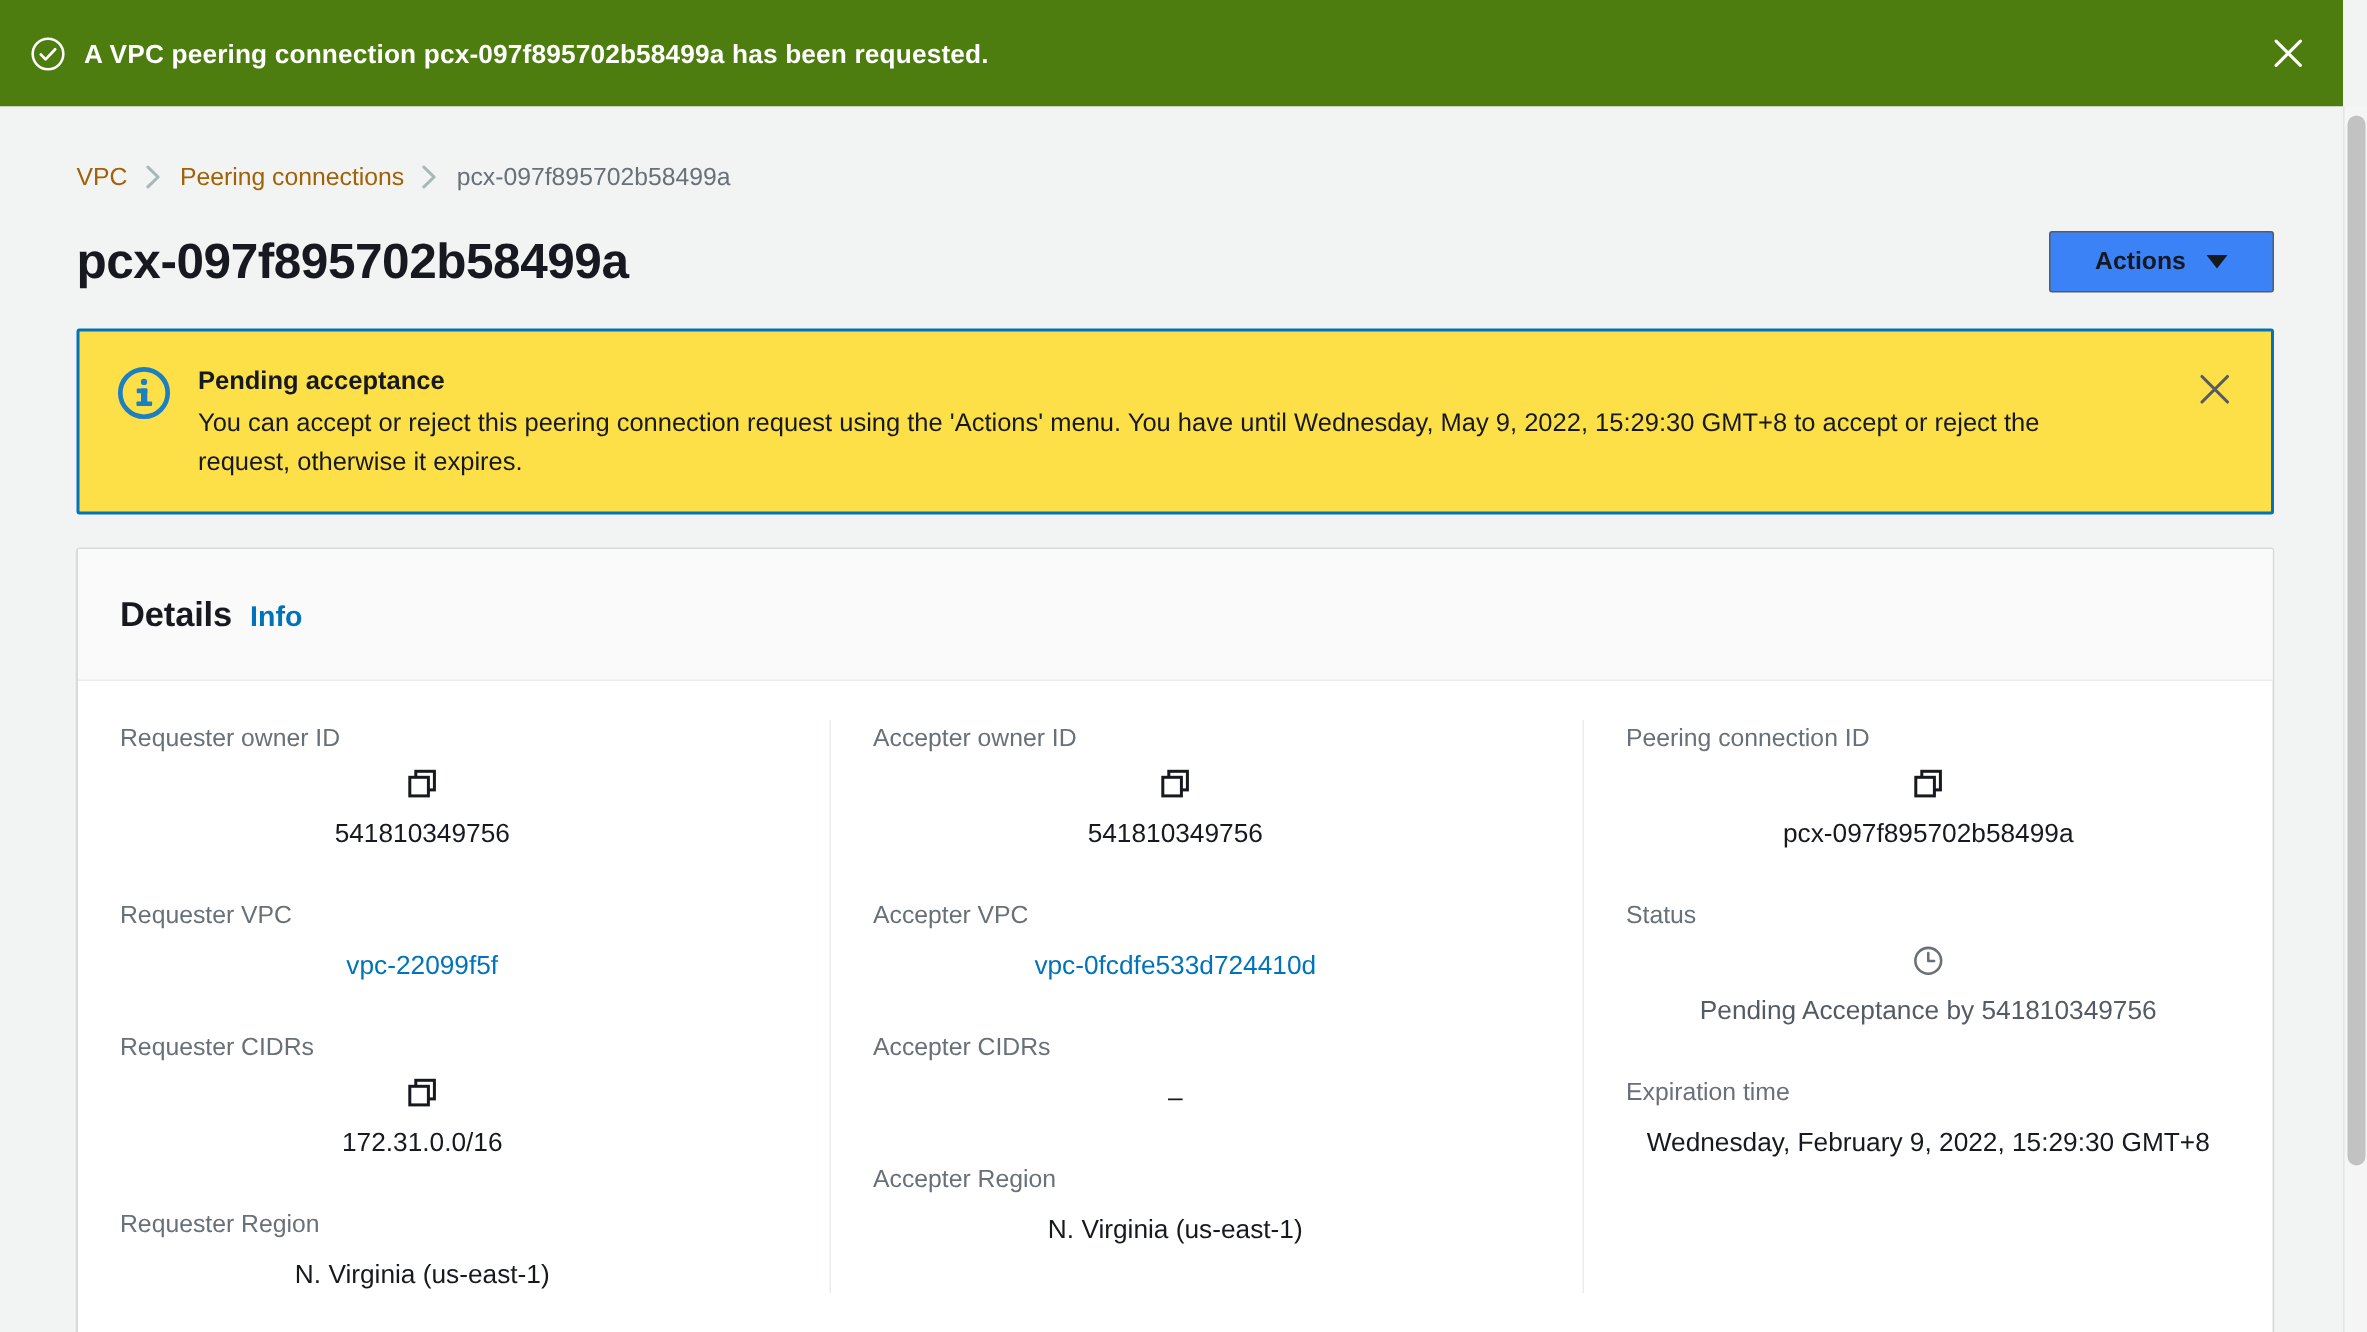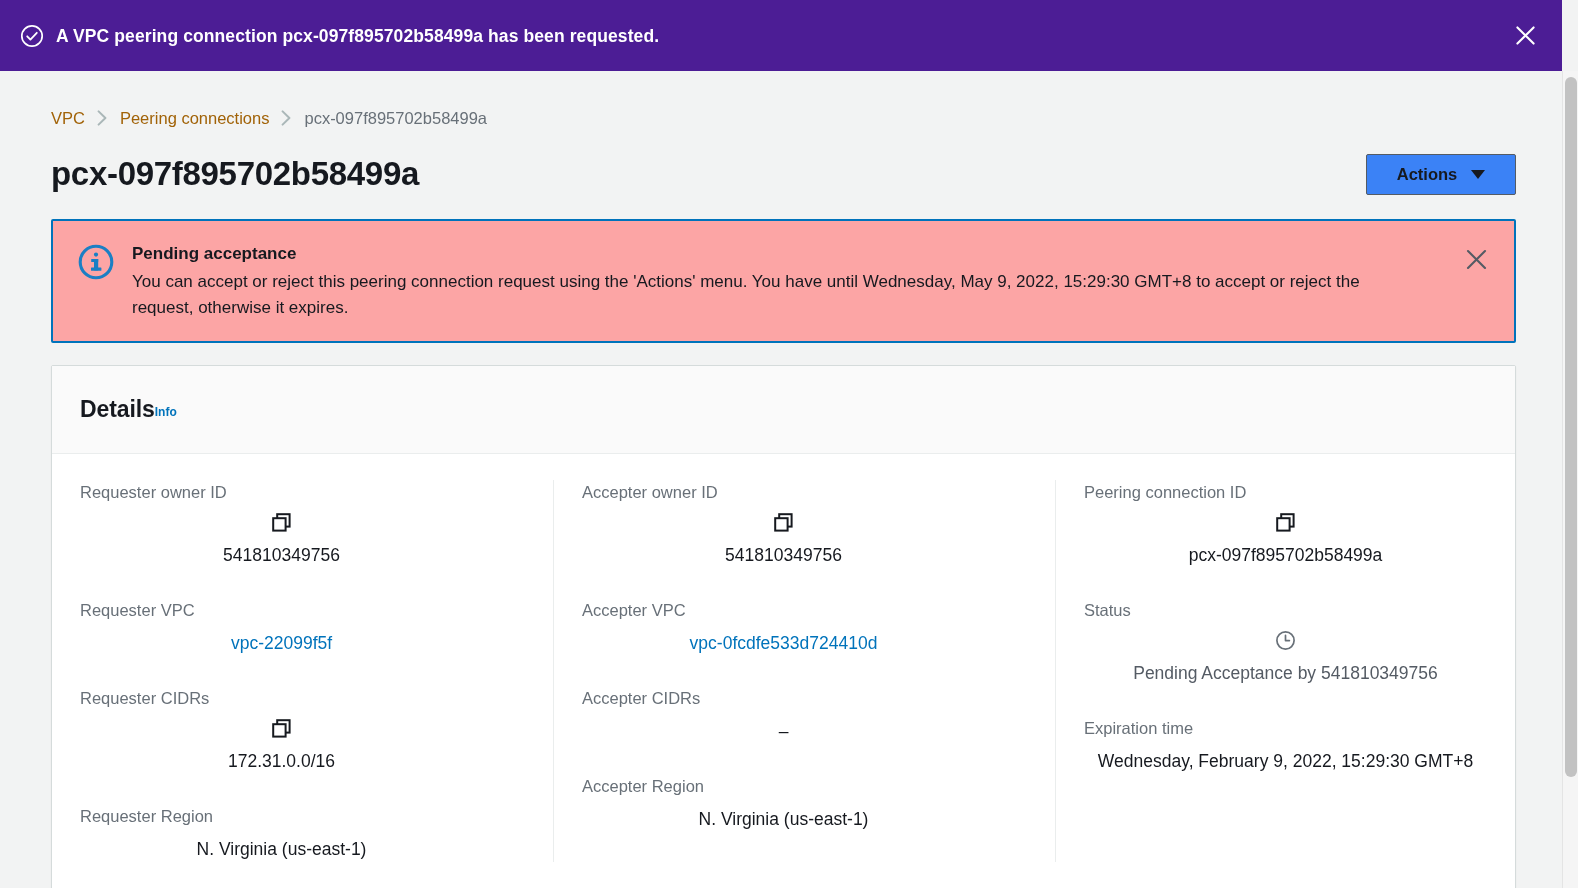--- a/index.html
+++ b/index.html
@@ -23,21 +23,21 @@
     height: 888px;
     overflow: hidden;
   }
 
   
   .flash-banner {
     position: absolute;
     top: 0; left: 0;
     width: 1562px;
     height: 71px;
-    background: #4c1d95;
+    background: #4d7c0f;
     display: flex;
     align-items: center;
     padding: 0 22px 0 20px;
   }
   .flash-icon {
     flex: 0 0 auto;
     width: 24px; height: 24px;
     margin-right: 12px;
     display: block;
   }
@@ -132,21 +132,21 @@
     width: 0; height: 0;
     border-left: 7px solid transparent;
     border-right: 7px solid transparent;
     border-top: 9px solid #16191f;
   }
 
   
   .alert {
     position: relative;
     margin-top: 22px;
-    background: #fca5a5;
+    background: #fde047;
     border: 2px solid #0073bb;
     border-radius: 2px;
     display: flex;
     align-items: flex-start;
     padding: 20px 22px 20px 24px;
     min-height: 124px;
   }
   .alert-icon {
     flex: 0 0 auto;
     width: 38px; height: 38px;
@@ -185,29 +185,30 @@
     border-radius: 2px;
     box-shadow: 0 1px 1px 0 rgba(0,28,36,.12);
   }
   .panel-header {
     background: #fafafa;
     border-bottom: 1px solid #eaeded;
     height: 88px;
     display: flex;
     align-items: center;
     padding: 0 28px;
+    gap: 12px;
   }
   .panel-title {
     font-size: 23px;
     font-weight: 700;
     color: #16191f;
     letter-spacing: -.1px;
   }
   .info-link {
-    font-size: 12px;
+    font-size: 19px;
     font-weight: 700;
     color: #0073bb;
     cursor: pointer;
     text-decoration: none;
     position: relative;
     top: 2px;
   }
 
   .panel-body {
     display: flex;

